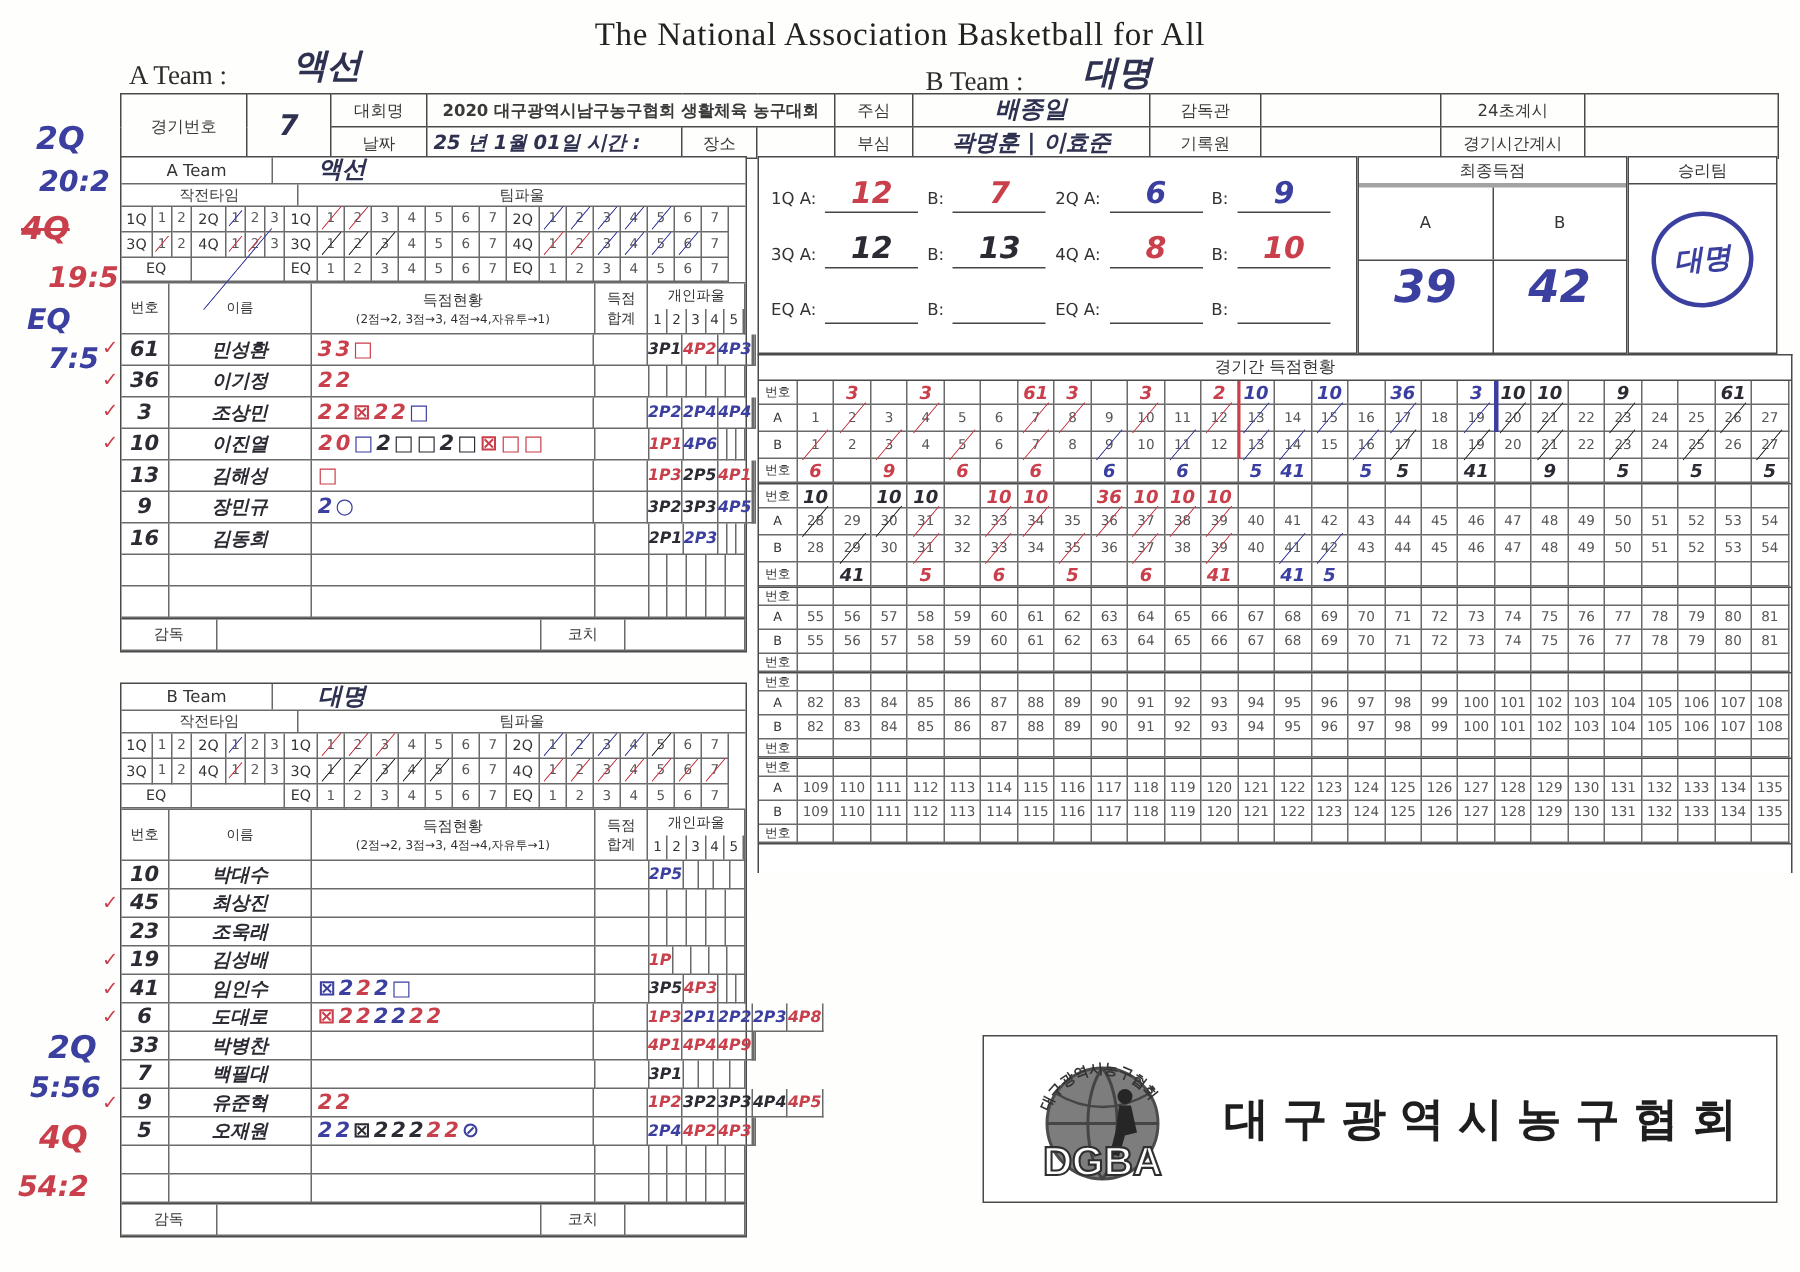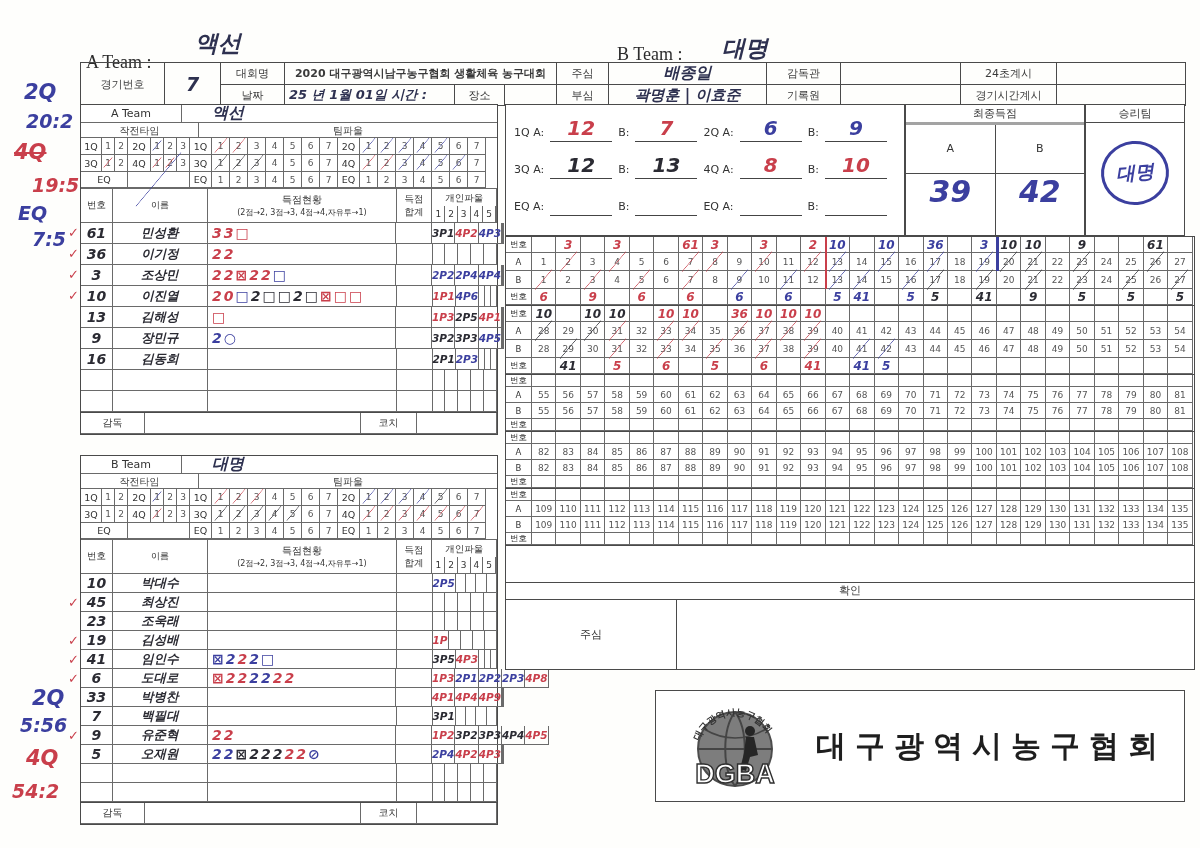--- a/index.html
+++ b/index.html
@@ -35,22 +35,23 @@
   .score-tok{font-size:14px;font-weight:bold;font-style:italic;margin-right:1px;letter-spacing:1px;}
   .foul-tok{font-size:10.5px;font-weight:bold;font-style:italic;white-space:nowrap;line-height:1;}
   .orgtext{font-size:30px;font-weight:bold;color:#1e1e1e;letter-spacing:9px;
            font-family:"DejaVu Sans",sans-serif;}
 </style>
 </head>
 <body>
 
 <div class="page">
 
+  <div class="abs title">The National Association Basketball for All</div>
 
-  <span class="abs teamlbl" style="left:86px;top:52px">A Team :</span>
+  <span class="abs teamlbl" style="left:86px;top:40px">A Team :</span>
   <span class="abs hw ink" style="left:195px;top:28px;font-size:23px">액선</span>
   <span class="abs teamlbl" style="left:617px;top:44px">B Team :</span>
   <span class="abs hw ink" style="left:722px;top:33px;font-size:23px">대명</span>
 
   <table class="hdr abs" style="left:80px;top:62px;width:1105px">
     <colgroup>
         <col style="width:84px">
         <col style="width:56px">
         <col style="width:64px">
         <col style="width:170px">
@@ -860,20 +861,21 @@
   </div>
 
   <div class="box" style="left:1085px;top:104px;width:100px;height:132px">
     <div class="ttl" style="border-bottom:1px solid #4a4a4a;height:17px;line-height:17px">승리팀</div>
     <div style="text-align:center;padding-top:18px">
       <span class="circle-win hw b" style="font-size:19px">대명</span>
     </div>
   </div>
 
   <div class="box" style="left:505px;top:236px;width:690px;height:346px;border-bottom:none">
+    <div class="ttl" style="border-bottom:1px solid #4a4a4a;height:16px;line-height:16px">경기간 득점현황</div>
     <div id="running-blocks">
         <div style="position: relative; border-bottom: 1.5px solid rgb(74, 74, 74); height: 68px;">
           <div class="rowflex" style="height: 16px;">
             <div class="cell" style="width: 26px; font-size: 8.5px; color: rgb(51, 51, 51);">번호</div>
             <div class="cell" style="width: 24.4815px;"></div>
             <div class="cell" style="width: 24.4815px;">
               <span class="hw" style="font-size: 12px; white-space: nowrap; color: rgb(201, 63, 75);">3</span>
             </div>
             <div class="cell" style="width: 24.4815px;"></div>
             <div class="cell" style="width: 24.4815px;">
@@ -1568,27 +1570,20 @@
             <div class="cell" style="width: 24.4815px;"></div>
             <div class="cell" style="width: 24.4815px;"></div>
             <div class="cell" style="width: 24.4815px;"></div>
             <div class="cell" style="width: 24.4815px;"></div>
             <div class="cell" style="width: 24.4815px;"></div>
           </div>
         </div>
       </div>
   </div>
 
-  <div class="box" style="left:505px;top:582px;width:690px;height:88px">
-    <div class="ttl" style="border-bottom:1px solid #4a4a4a;height:16px;line-height:16px">확인</div>
-    <div style="display:flex;height:70px">
-      <div class="ttl" style="width:170px;border-right:1px solid #4a4a4a;line-height:70px">주심</div>
-      <div style="flex:1"></div>
-    </div>
-  </div>
 
   <div class="box" style="left:655px;top:690px;width:530px;height:112px;display:flex;align-items:center">
     <div style="margin-left:28px">
       <svg width="102" height="102" viewBox="0 0 102 102">
         <defs>
             <path id="arcT" d="M 14 52 A 38 38 0 0 1 88 52" fill="none"></path>
           </defs>
         <circle cx="51" cy="56" r="37" fill="#7d7d7d" stroke="#4c4c4c" stroke-width="2"></circle>
         <path d="M 51 19 C 38 36 38 76 51 93" fill="none" stroke="#454545" stroke-width="2"></path>
         <path d="M 51 19 C 64 36 64 76 51 93" fill="none" stroke="#454545" stroke-width="2"></path>

